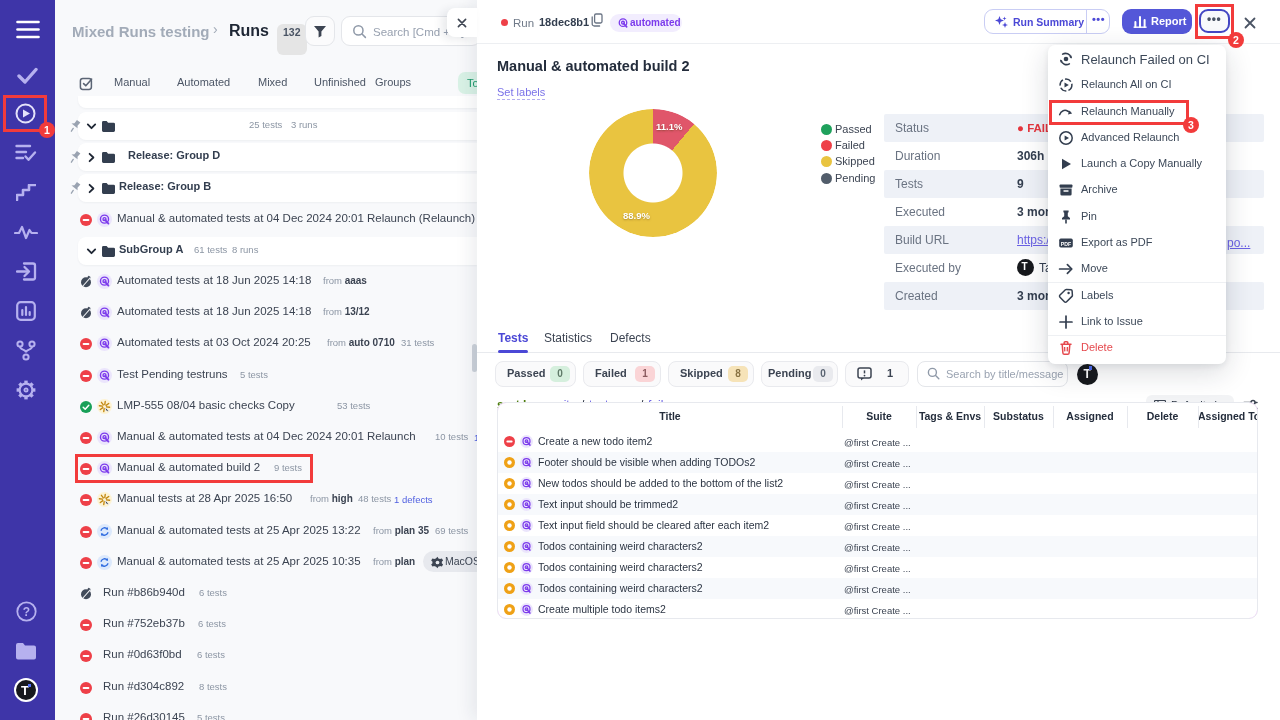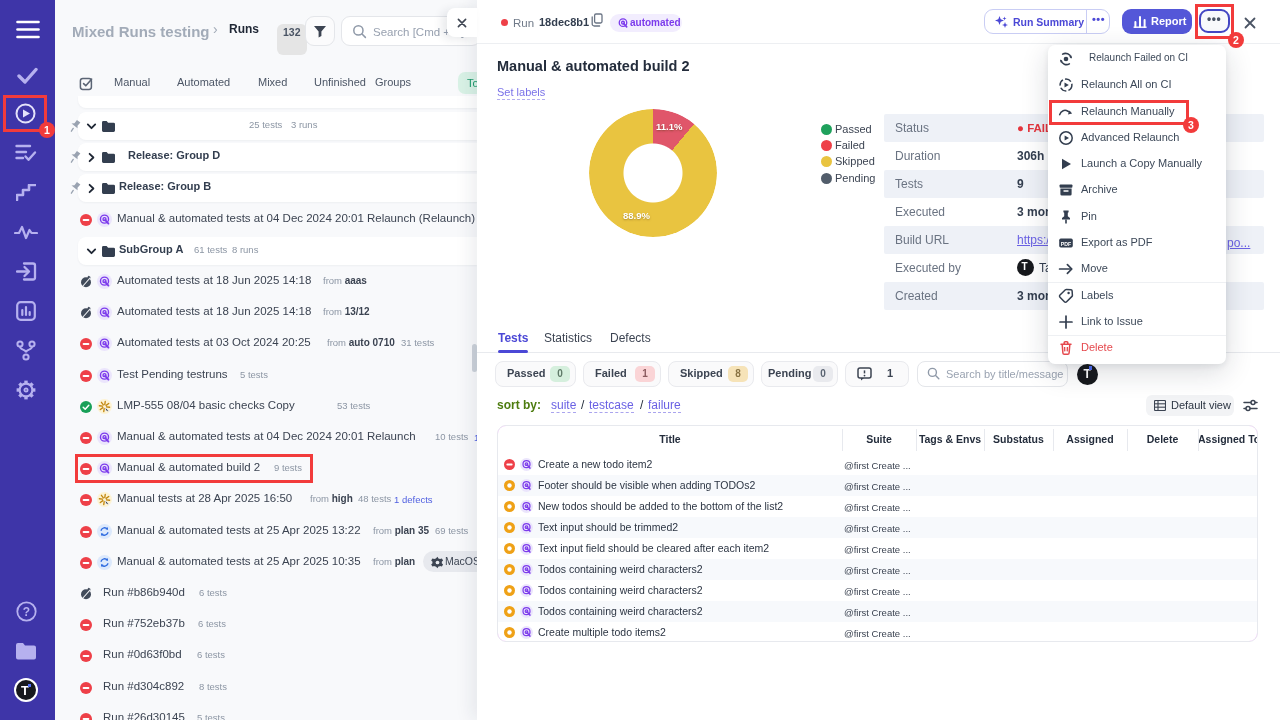--- a/index.html
+++ b/index.html
@@ -8,21 +8,21 @@
 .row-title { font-size:11.5px; color:#3c4452; white-space:nowrap; }
 .meta { font-size:9.5px; color:#8c96a4; white-space:nowrap; }
 .from { font-size:9.5px; color:#8c96a4; white-space:nowrap; }
 .from b { color:#3c4452; font-weight:700; font-size:10px; }
 svg { display:block; }
 </style></head>
 <body>
 <div class="abs" style="left:55px;top:0;width:422px;height:720px;background:#f8f9fb;overflow:hidden;">
 <div class="abs" style="left:17px;top:23px;font-size:15px;font-weight:700;color:#a2abb8;">Mixed Runs testing</div>
 <div class="abs" style="left:158px;top:21px;font-size:14px;color:#a2abb8;">›</div>
-<div class="abs" style="left:174px;top:22px;font-size:12px;font-weight:700;color:#1f2735;">Runs</div>
+<div class="abs" style="left:174px;top:22px;font-size:16px;font-weight:700;color:#1f2735;">Runs</div>
 <div class="abs" style="left:222px;top:24px;height:31px;padding:0 6px;background:#e5e5e5;border-radius:6px;font-size:10.5px;font-weight:700;color:#4a5464;line-height:16px;text-align:center;">132</div>
 <div class="abs" style="left:250px;top:16px;width:30px;height:30px;border:1px solid #e4e6ea;border-radius:9px;background:#fbfbfc;">
  <svg width="28" height="28" viewBox="0 0 28 28">
         <path d="M8 9 h12 l-4.6 5.4 v4.6 l-2.8 1.6 v-6.2 Z" fill="#3c4452"></path>
       </svg>
 </div>
 <div class="abs" style="left:286px;top:16px;width:140px;height:30px;border:1px solid #e4e6ea;border-radius:9px;background:#fff;">
  <svg class="abs" style="left:10px;top:7px;" width="15" height="15" viewBox="0 0 15 15">
         <circle cx="6.4" cy="6.4" r="4.6" fill="none" stroke="#8f99a8" stroke-width="1.5"></circle>
         <line x1="10" y1="10" x2="13.4" y2="13.4" stroke="#8f99a8" stroke-width="1.5" stroke-linecap="round"></line>
@@ -509,21 +509,21 @@
     </svg>
     <div class="abs" style="left:694px;top:399px;font-size:11px;color:#2c3543;">Default view</div>
     <svg class="abs" style="left:766px;top:399px;" width="15" height="13" viewBox="0 0 15 13">
       <g stroke="#3c4452" stroke-width="1.5" stroke-linecap="round">
         <line x1="1" y1="3.4" x2="14" y2="3.4"></line>
         <line x1="1" y1="9.6" x2="14" y2="9.6"></line>
       </g>
       <circle cx="10" cy="3.4" r="2" fill="#fff" stroke="#3c4452" stroke-width="1.5"></circle>
       <circle cx="5" cy="9.6" r="2" fill="#fff" stroke="#3c4452" stroke-width="1.5"></circle>
     </svg>
-    <div class="abs" style="left:20px;top:425px;width:761px;height:217px;border:1px solid #e7e9ee;border-radius:9px;background:#f0abfc;overflow:hidden;">
+    <div class="abs" style="left:20px;top:402px;width:761px;height:217px;border:1px solid #e7e9ee;border-radius:9px;background:#f0abfc;overflow:hidden;">
       <div class="abs" style="left:0;top:0;width:761px;height:28px;background:#fff;"></div>
       <div class="abs" style="left:0px;top:7px;width:344px;text-align:center;font-size:10.5px;font-weight:700;color:#242d3c;white-space:nowrap;">Title</div>
       <div class="abs" style="left:344px;top:7px;width:74px;text-align:center;font-size:10.5px;font-weight:700;color:#242d3c;white-space:nowrap;">Suite</div>
       <div class="abs" style="left:344px;top:3px;width:1px;height:22px;background:#e7e9ee;"></div>
       <div class="abs" style="left:418px;top:7px;width:68px;text-align:center;font-size:10.5px;font-weight:700;color:#242d3c;white-space:nowrap;">Tags &amp; Envs</div>
       <div class="abs" style="left:418px;top:3px;width:1px;height:22px;background:#e7e9ee;"></div>
       <div class="abs" style="left:486px;top:7px;width:69px;text-align:center;font-size:10.5px;font-weight:700;color:#242d3c;white-space:nowrap;">Substatus</div>
       <div class="abs" style="left:486px;top:3px;width:1px;height:22px;background:#e7e9ee;"></div>
       <div class="abs" style="left:555px;top:7px;width:74px;text-align:center;font-size:10.5px;font-weight:700;color:#242d3c;white-space:nowrap;">Assigned</div>
       <div class="abs" style="left:555px;top:3px;width:1px;height:22px;background:#e7e9ee;"></div>
@@ -676,21 +676,21 @@
 <div class="abs" style="left:1048px;top:45px;width:178px;height:319px;background:#fff;border-radius:7px;box-shadow:0 8px 28px rgba(25,32,50,0.16), 0 2px 6px rgba(25,32,50,0.08);"></div>
 <div class="abs" style="left:1058px;top:51px;width:16px;height:16px;">
     <svg width="16" height="16" viewBox="0 0 16 16">
       <circle cx="8" cy="8" r="2.3" fill="#333e4f"></circle>
       <path d="M4.6 3.2 a5.9 5.9 0 0 1 8.6 3.4" fill="none" stroke="#333e4f" stroke-width="1.5" stroke-linecap="round"></path>
       <path d="M11.4 12.8 a5.9 5.9 0 0 1-8.6-3.4" fill="none" stroke="#333e4f" stroke-width="1.5" stroke-linecap="round"></path>
       <path d="M13.6 4.6 l-0.2 2.6 -2.3-1.4 Z" fill="#333e4f"></path>
       <path d="M2.4 11.4 l0.2-2.6 2.3 1.4 Z" fill="#333e4f"></path>
     </svg>
   </div>
-<div class="abs" style="left:1081px;top:52px;font-size:10px;color:#3c4858;white-space:nowrap;margin-left:8px;">Relaunch Failed on CI</div>
+<div class="abs" style="left:1081px;top:52px;font-size:13px;color:#3c4858;white-space:nowrap;">Relaunch Failed on CI</div>
 <div class="abs" style="left:1058px;top:77px;width:16px;height:16px;">
     <svg width="16" height="16" viewBox="0 0 16 16">
       <circle cx="8" cy="8" r="5.9" fill="none" stroke="#333e4f" stroke-width="1.5" stroke-dasharray="6.5 2.2"></circle>
       <path d="M6.5 5.4 L10.8 8 L6.5 10.6 Z" fill="#333e4f"></path>
     </svg>
   </div>
 <div class="abs" style="left:1081px;top:78px;font-size:11px;color:#3c4858;white-space:nowrap;">Relaunch All on CI</div>
 <div class="abs" style="left:1058px;top:104px;width:16px;height:16px;">
     <svg width="16" height="16" viewBox="0 0 16 16">
       <path d="M1.7 10.6 C2.9 6.5 6.9 5.3 9.9 7.2 L11.4 8.2" fill="none" stroke="#333e4f" stroke-width="1.6" stroke-linecap="round"></path>

